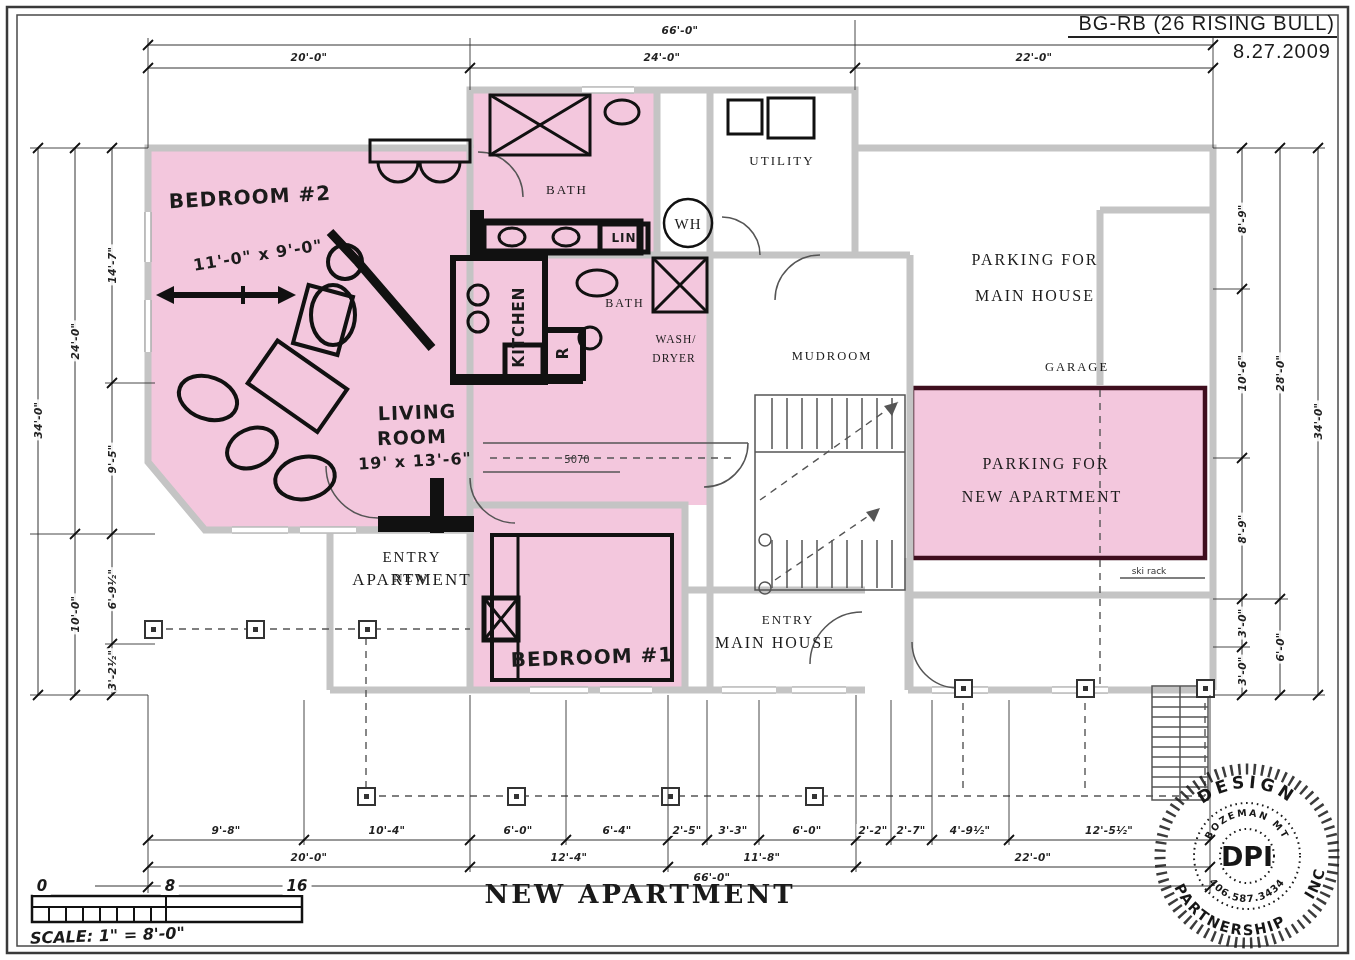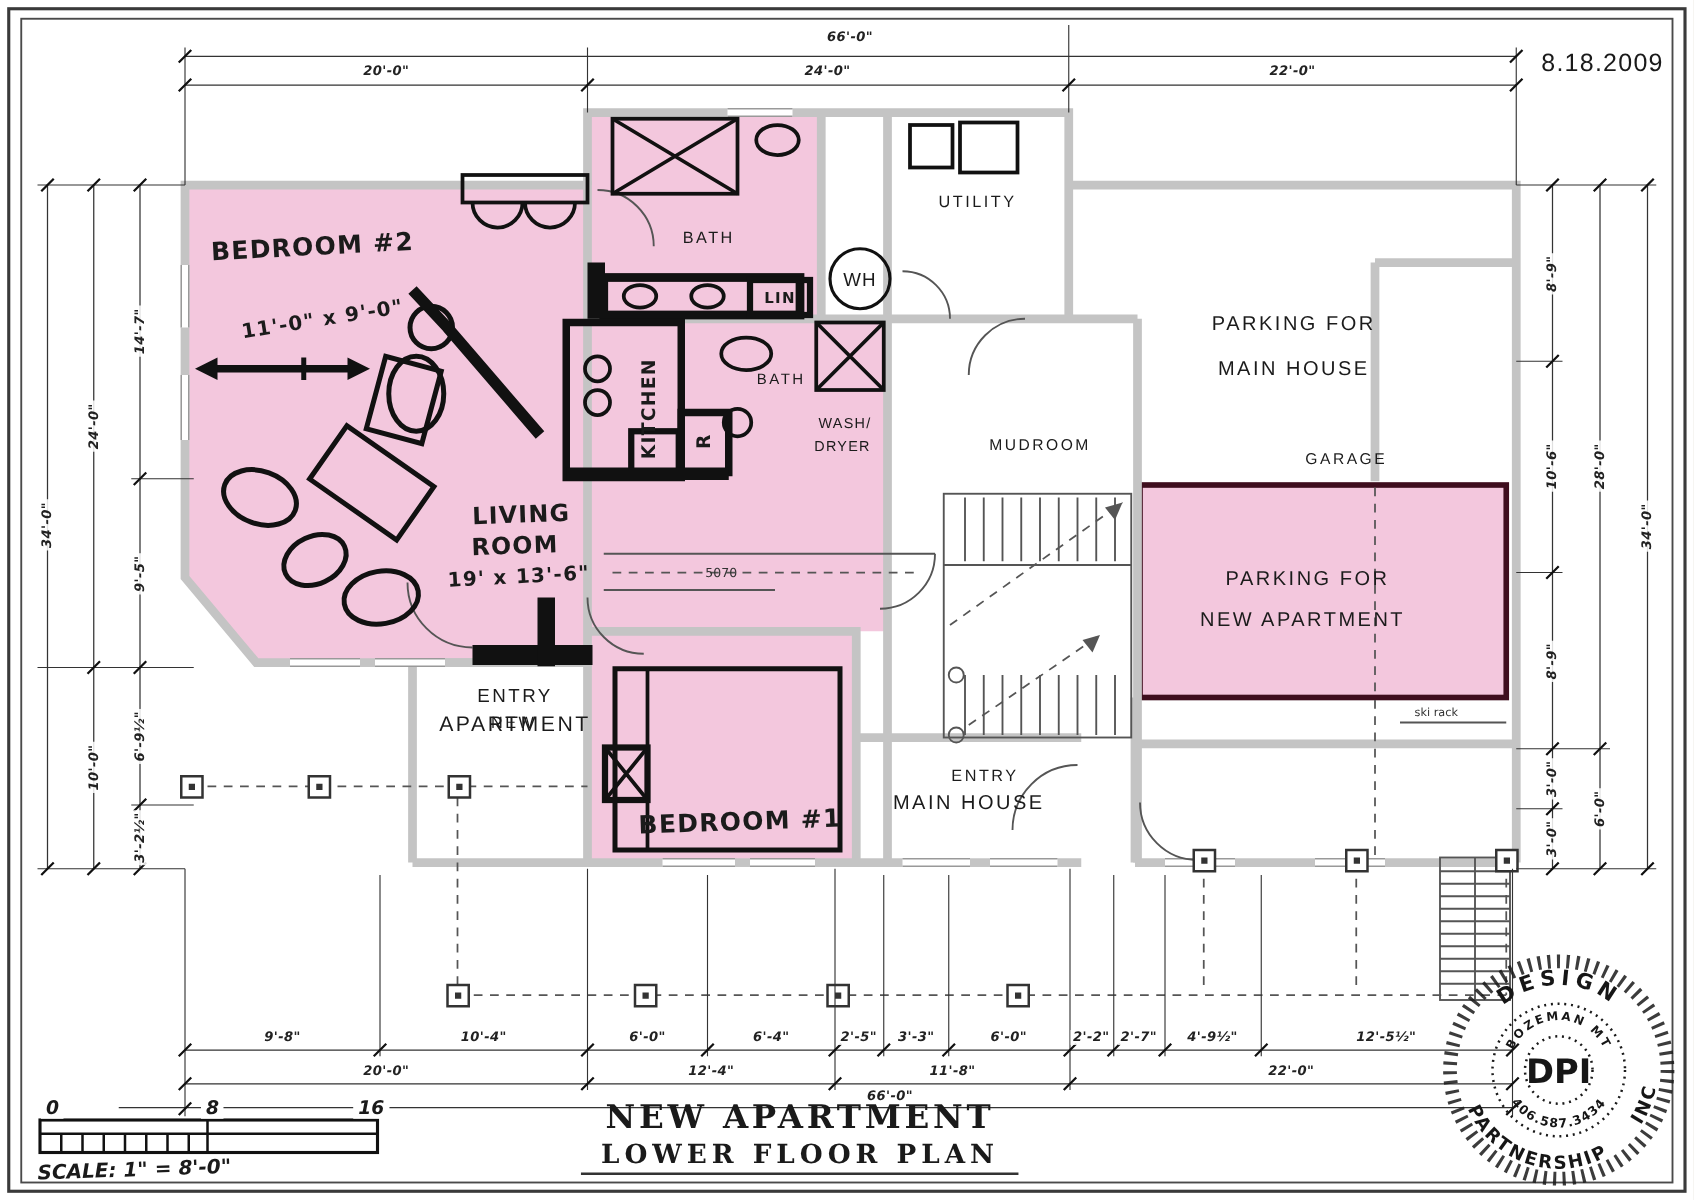--- a/index.html
+++ b/index.html
@@ -3,21 +3,21 @@
 <meta charset="utf-8">
 <style>
   html,body{margin:0;padding:0;background:#e9e6de;}
   .page{position:relative;width:1355px;height:960px;background:#ffffff;overflow:hidden;
         font-family:"DejaVu Sans",sans-serif;color:#1a1a1a;}
   .page svg{position:absolute;left:0;top:0;}
   span{position:absolute;white-space:nowrap;}
   .dim{transform:translate(-50%,-50%);font:italic 600 10.5px "DejaVu Sans",sans-serif;
        color:#222;letter-spacing:.3px;background:rgba(255,255,255,.85);padding:0 2px;}
   .dim.v{transform:translate(-50%,-50%) rotate(-90deg);}
-  .lbl{transform:translate(-50%,-50%);font-family:Liberation Sans, sans-serif;color:#1b1b1b;
+  .lbl{transform:translate(-50%,-50%);font-family:Liberation Serif, serif;color:#1b1b1b;
        letter-spacing:2px;}
   .hand{font-family:"DejaVu Sans",sans-serif;font-weight:800;letter-spacing:1px;
         font-style:normal;}
   .proj{right:18px;top:12px;font:20px "Liberation Sans",sans-serif;letter-spacing:1px;
         border-bottom:2px solid #222;padding:0 2px 1px 10px;}
   .date{right:24px;top:40px;font:20px "Liberation Sans",sans-serif;letter-spacing:1px;}
   .t1{left:640px;top:894px;transform:translate(-50%,-50%);font:600 26px "DejaVu Serif",serif;
       letter-spacing:3px;}
   .t2{left:640px;top:925px;transform:translate(-50%,-50%);font:600 21px "DejaVu Serif",serif;
       letter-spacing:4px;border-bottom:2px solid #333;padding:0 16px 3px;}
@@ -234,21 +234,22 @@
     <circle cx="1247" cy="856" r="27" fill="none" stroke="#1a1a1a" stroke-width="2" stroke-dasharray="1.6 3.8"></circle>
     <text font-size="17" letter-spacing="4"><textPath href="#stTop" startOffset="50%" text-anchor="middle">DESIGN</textPath></text>
     <text font-size="14.5" letter-spacing="2"><textPath href="#stBot" startOffset="40%" text-anchor="middle">PARTNERSHIP</textPath></text>
     <text font-size="14.5" letter-spacing="2"><textPath href="#stBot" startOffset="88%" text-anchor="middle">INC</textPath></text>
     <text font-size="9.5" letter-spacing="2"><textPath href="#stInT" startOffset="50%" text-anchor="middle">BOZEMAN MT</textPath></text>
     <text font-size="10" letter-spacing="1"><textPath href="#stInB" startOffset="50%" text-anchor="middle">406.587.3434</textPath></text>
     <text x="1247" y="866" font-size="27" text-anchor="middle">DPI</text>
   </g>
 </svg>
 
-<span class="date">8.18.2009</span>
+<span class="proj">BG-RB (26 RISING BULL)</span>
+<span class="date">8.27.2009</span>
 
 <span class="lbl hand" style="left:250px;top:197px;font-size:20px;transform:translate(-50%,-50%) rotate(-3deg)">BEDROOM #2</span>
 <span class="lbl hand" style="left:258px;top:255px;font-size:16px;transform:translate(-50%,-50%) rotate(-9deg)">11'-0" x 9'-0"</span>
 <span class="lbl hand" style="left:417px;top:412px;font-size:19px;transform:translate(-50%,-50%) rotate(-2deg)">LIVING</span>
 <span class="lbl hand" style="left:412px;top:437px;font-size:19px;transform:translate(-50%,-50%) rotate(-2deg)">ROOM</span>
 <span class="lbl hand" style="left:415px;top:461px;font-size:16px;transform:translate(-50%,-50%) rotate(-3deg)">19' x 13'-6"</span>
 <span class="lbl hand" style="left:519px;top:327px;font-size:15px;transform:translate(-50%,-50%) rotate(-90deg)">KITCHEN</span>
 <span class="lbl" style="left:567px;top:190px;font-size:13px">BATH</span>
 <span class="lbl hand" style="left:624px;top:238px;font-size:12px;letter-spacing:1px">LIN</span>
 <span class="lbl" style="left:782px;top:161px;font-size:13px">UTILITY</span>
@@ -311,15 +312,14 @@
 <span class="dim" style="left:762px;top:857px">11'-8"</span>
 <span class="dim" style="left:1033px;top:857px">22'-0"</span>
 <span class="dim" style="left:712px;top:877px">66'-0"</span>
 
 <span class="snum" style="left:42px;top:886px">0</span>
 <span class="snum" style="left:170px;top:886px">8</span>
 <span class="snum" style="left:297px;top:886px">16</span>
 <span class="scl">SCALE: 1" = 8'-0"</span>
 
 <span class="t1">NEW APARTMENT</span>
-<span class="t2">LOWER FLOOR PLAN</span>
 
 </div>
 
 </body></html>

